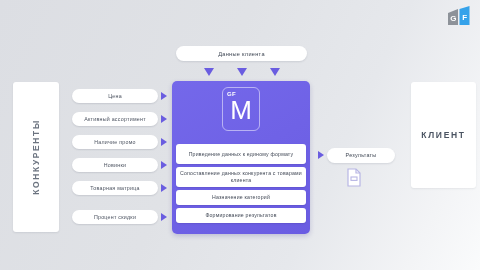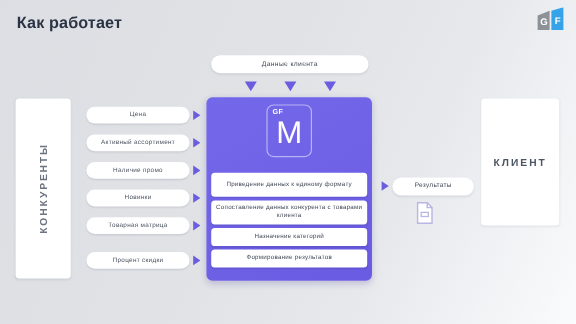--- a/index.html
+++ b/index.html
@@ -230,21 +230,21 @@
     position: absolute;
     left: 346px;
     top: 168px;
     width: 16px;
     height: 19px;
   }
 
   
   #client-panel {
     position: absolute;
-    left: 401px;
+    left: 411px;
     top: 82px;
     width: 65px;
     height: 106px;
     background: #ffffff;
     border-radius: 3px;
     box-shadow: 0 1px 2px rgba(40,50,70,0.08);
   }
   #client-label {
     position: absolute;
     left: 0; right: 0;
@@ -255,21 +255,20 @@
     font-weight: bold;
     letter-spacing: 1.7px;
     color: #4b5462;
   }
 </style>
 </head>
 <body>
 
 <div id="slide">
 
-  <div id="title">Как работает</div>
 
   <div id="brand">
     <svg width="24" height="20" viewBox="0 0 24 20">
       <path d="M1 7 L11 3 L11 19 L1 19 Z" fill="#8d9299"></path>
       <path d="M12.5 3 L22.5 0 L22.5 19 L12.5 19 Z" fill="#35a2ea"></path>
       <text x="3.2" y="15.2" font-family="Liberation Sans, sans-serif" font-size="8" font-weight="bold" fill="#ffffff">G</text>
       <text x="15.2" y="14.2" font-family="Liberation Sans, sans-serif" font-size="8" font-weight="bold" fill="#ffffff">F</text>
     </svg>
   </div>
 

